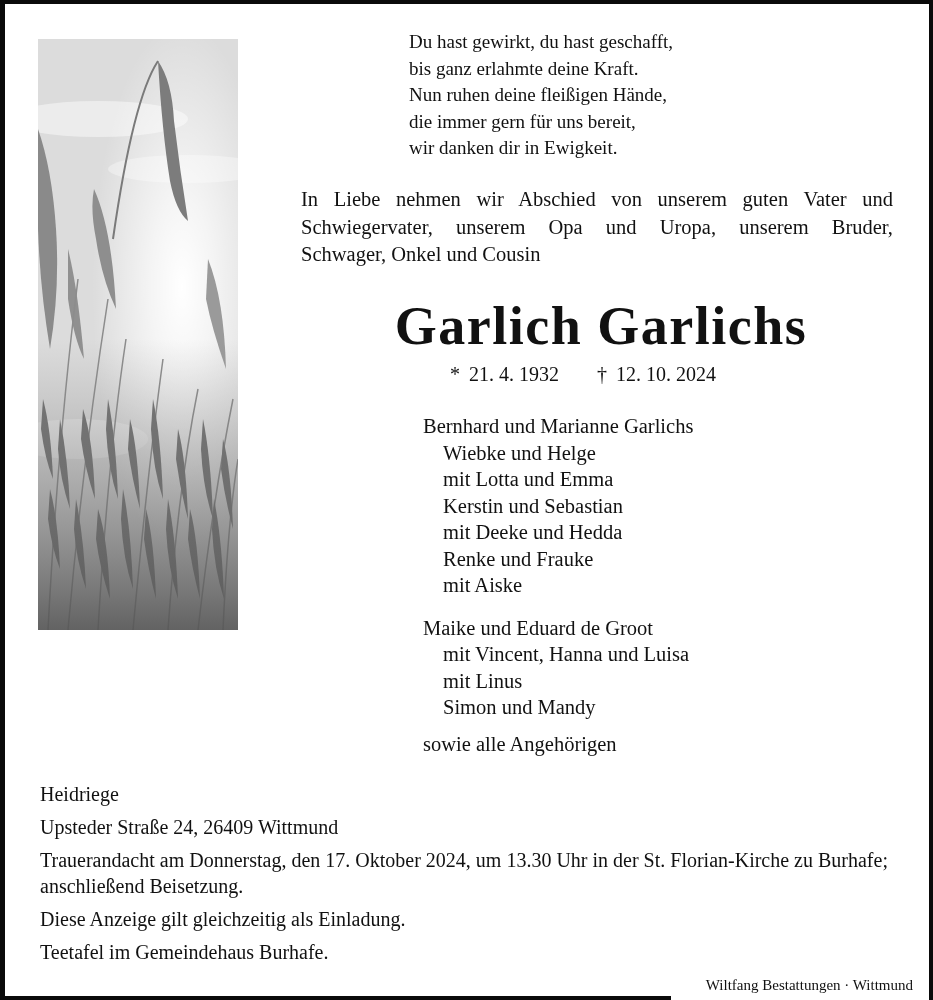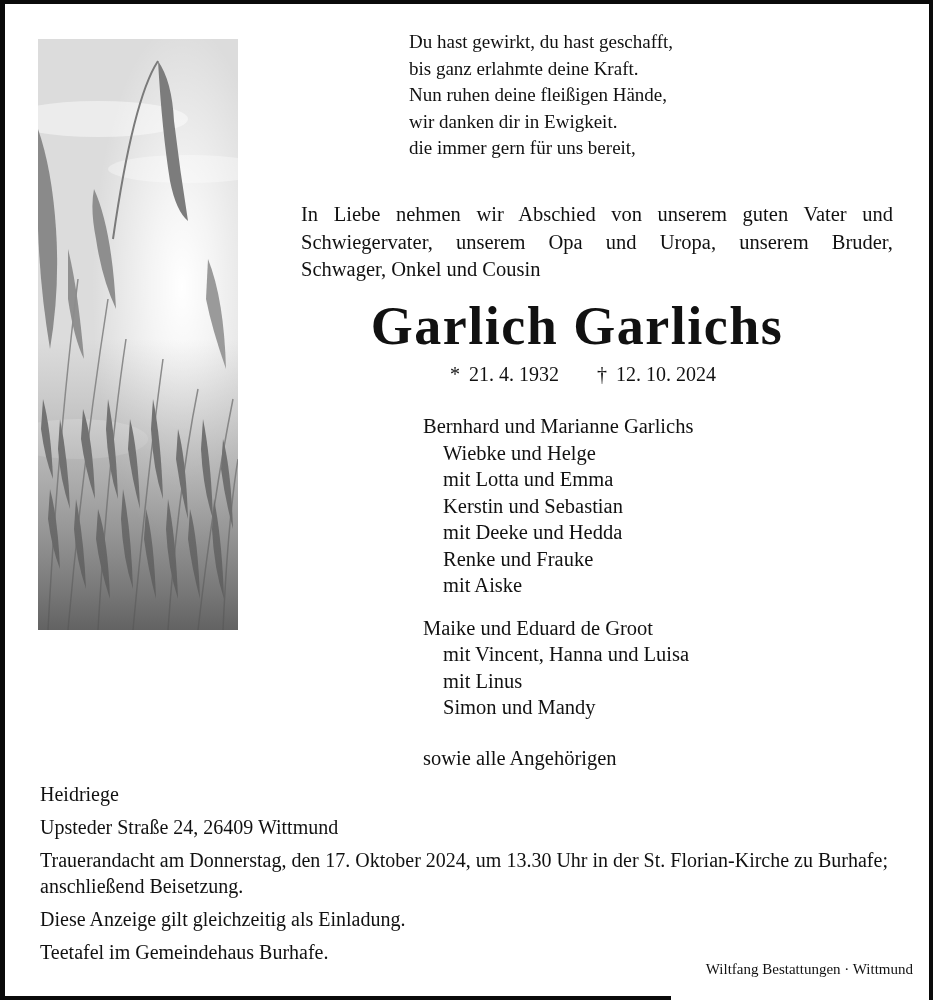--- a/index.html
+++ b/index.html
@@ -52,34 +52,34 @@
       left: 409px; top: 29px;
       font-size: 19px;
       line-height: 26.5px;
       white-space: nowrap;
     }
     .poem div { margin: 0; }
 
     
     .intro {
       position: absolute;
-      left: 301px; top: 201px;
+      left: 301px; top: 186px;
       width: 592px;
       font-size: 20.5px;
       line-height: 27.5px;
       text-align: justify;
       text-align-last: left;
     }
     .intro .line { display: block; text-align: justify; text-align-last: justify; }
     .intro .line.last { text-align-last: left; }
 
     
     .name {
       position: absolute;
-      left: 352px; top: 293px;
+      left: 376px; top: 293px;
       width: 450px;
       text-align: center;
       font-size: 54px;
       font-weight: bold;
       letter-spacing: 1.5px;
       line-height: 66px;
       white-space: nowrap;
     }
     .dates {
       position: absolute;
@@ -97,35 +97,35 @@
       position: absolute;
       left: 423px; top: 413px;
       font-size: 20.5px;
       font-weight: normal;
       line-height: 26.5px;
       white-space: nowrap;
     }
     .family .head { padding-left: 0; }
     .family .sub { padding-left: 20px; }
     .family .group + .group { margin-top: 16px; }
-    .family .closing { margin-top: 24px; }
+    .family .closing { margin-top: 10px; }
 
     
     .info {
       position: absolute;
       left: 40px; top: 781px;
       width: 860px;
       font-size: 20px;
       line-height: 26px;
     }
     .info p { margin: 0 0 7px 0; }
 
     .imprint {
       position: absolute;
-      right: 20px; bottom: 22px;
+      right: 20px; bottom: 6px;
       font-size: 15px;
       line-height: 18px;
       white-space: nowrap;
       color: #111;
     }
   </style>
 </head>
 <body>
 
 <div class="frame">
@@ -191,22 +191,22 @@
       <path d="M176 460 q 8 40 10 100 q -10 -30 -12 -70 z"></path>
     </g>
     <rect x="0" y="300" width="200" height="291" fill="url(#ground)"></rect>
   </svg>
 </div>
 
 <div class="poem">
   <div>Du hast gewirkt, du hast geschafft,</div>
   <div>bis ganz erlahmte deine Kraft.</div>
   <div>Nun ruhen deine fleißigen Hände,</div>
+  <div>die immer gern für uns bereit,</div>
   <div>wir danken dir in Ewigkeit.</div>
-  <div>die immer gern für uns bereit,</div>
 </div>
 
 <div class="intro">
   <span class="line">In Liebe nehmen wir Abschied von unserem guten Vater und</span>
   <span class="line">Schwiegervater, unserem Opa und Uropa, unserem Bruder,</span>
   <span class="line last">Schwager, Onkel und Cousin</span>
 </div>
 
 <div class="name">Garlich Garlichs</div>
 

